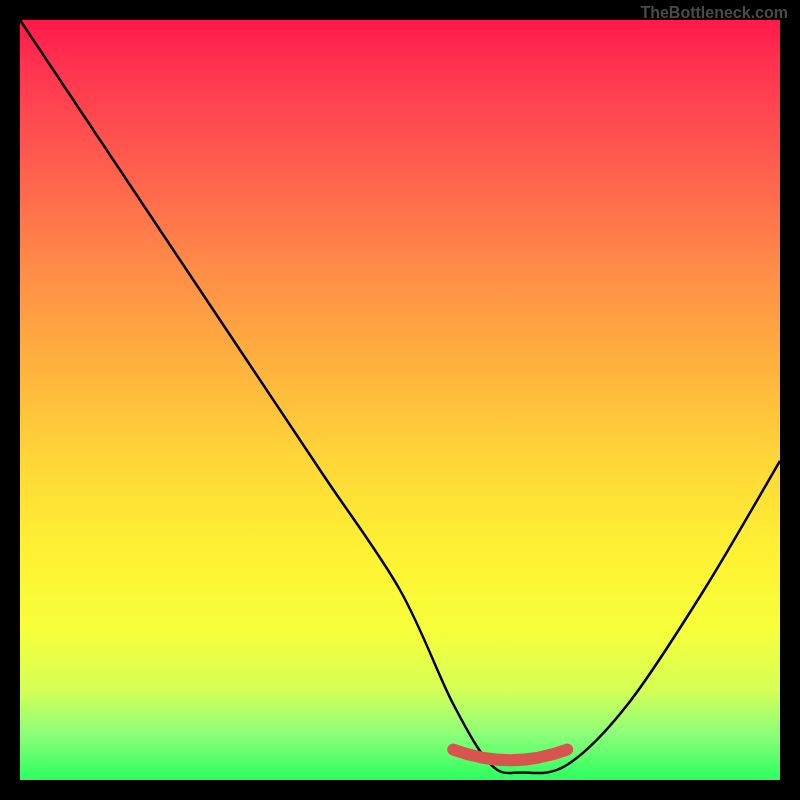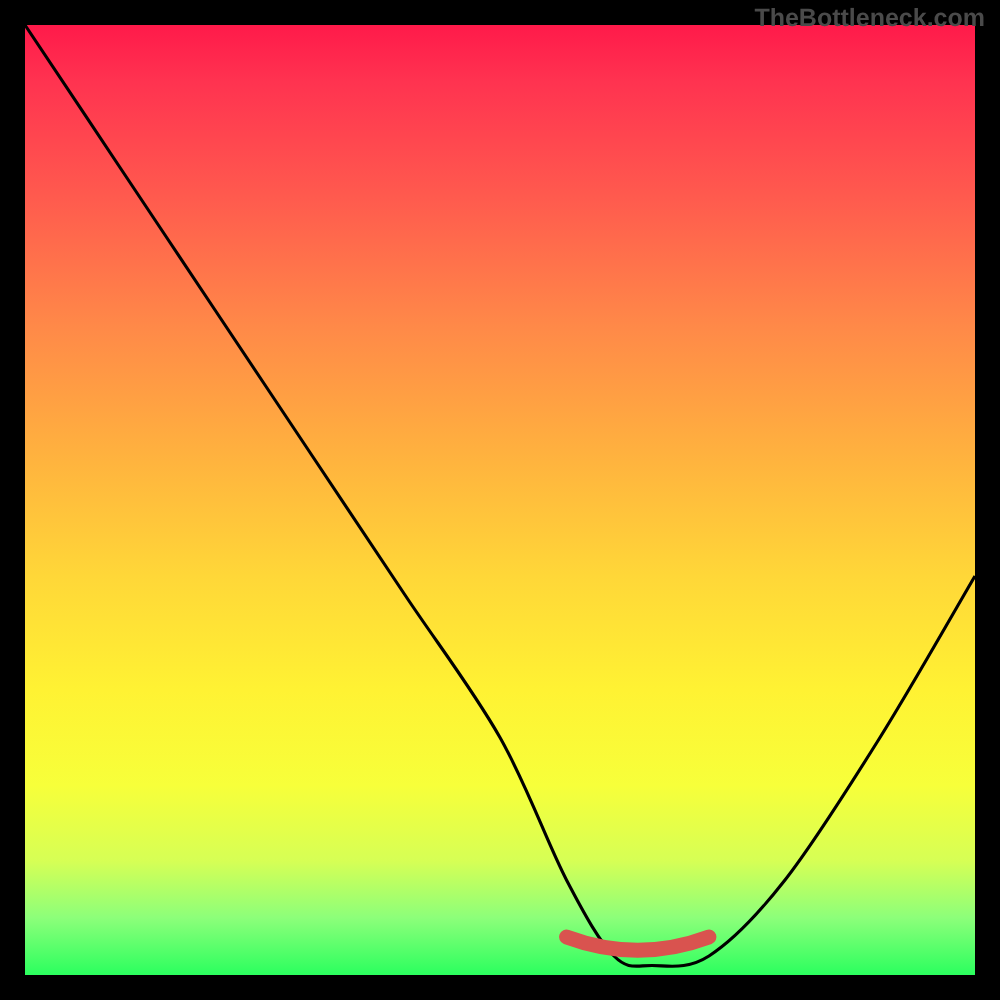--- a/index.html
+++ b/index.html
@@ -10,21 +10,21 @@
     background: #000;
     position: relative;
     overflow: hidden;
     font-family: Arial, Helvetica, sans-serif;
   }
   .watermark {
     position: absolute;
     top: 4px;
     right: 12px;
     color: #4a4a4a;
-    font-size: 20px;
+    font-size: 16px;
     font-weight: bold;
     z-index: 10;
   }
   .plot-area {
     position: absolute;
     left: 20px;
     top: 20px;
     width: 760px;
     height: 760px;
     background: linear-gradient(to bottom,

